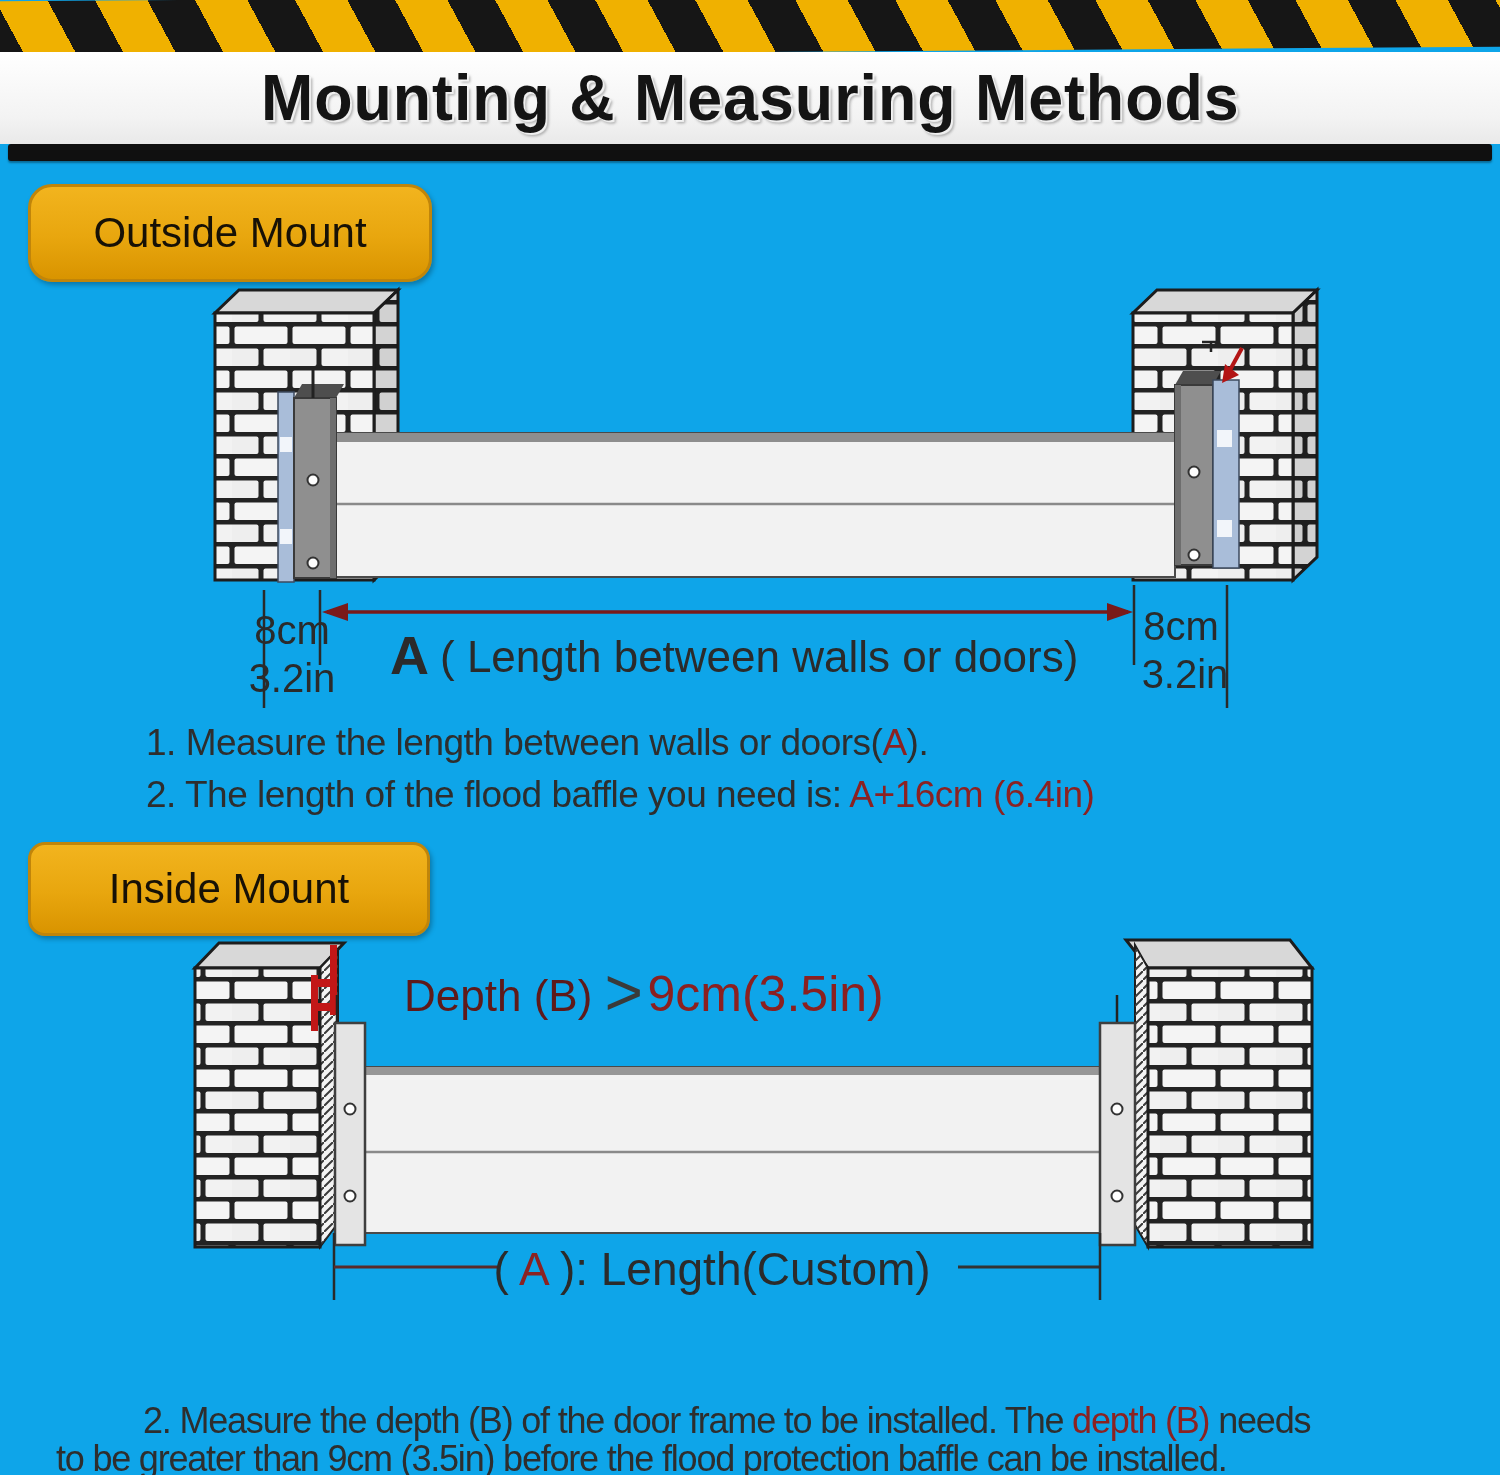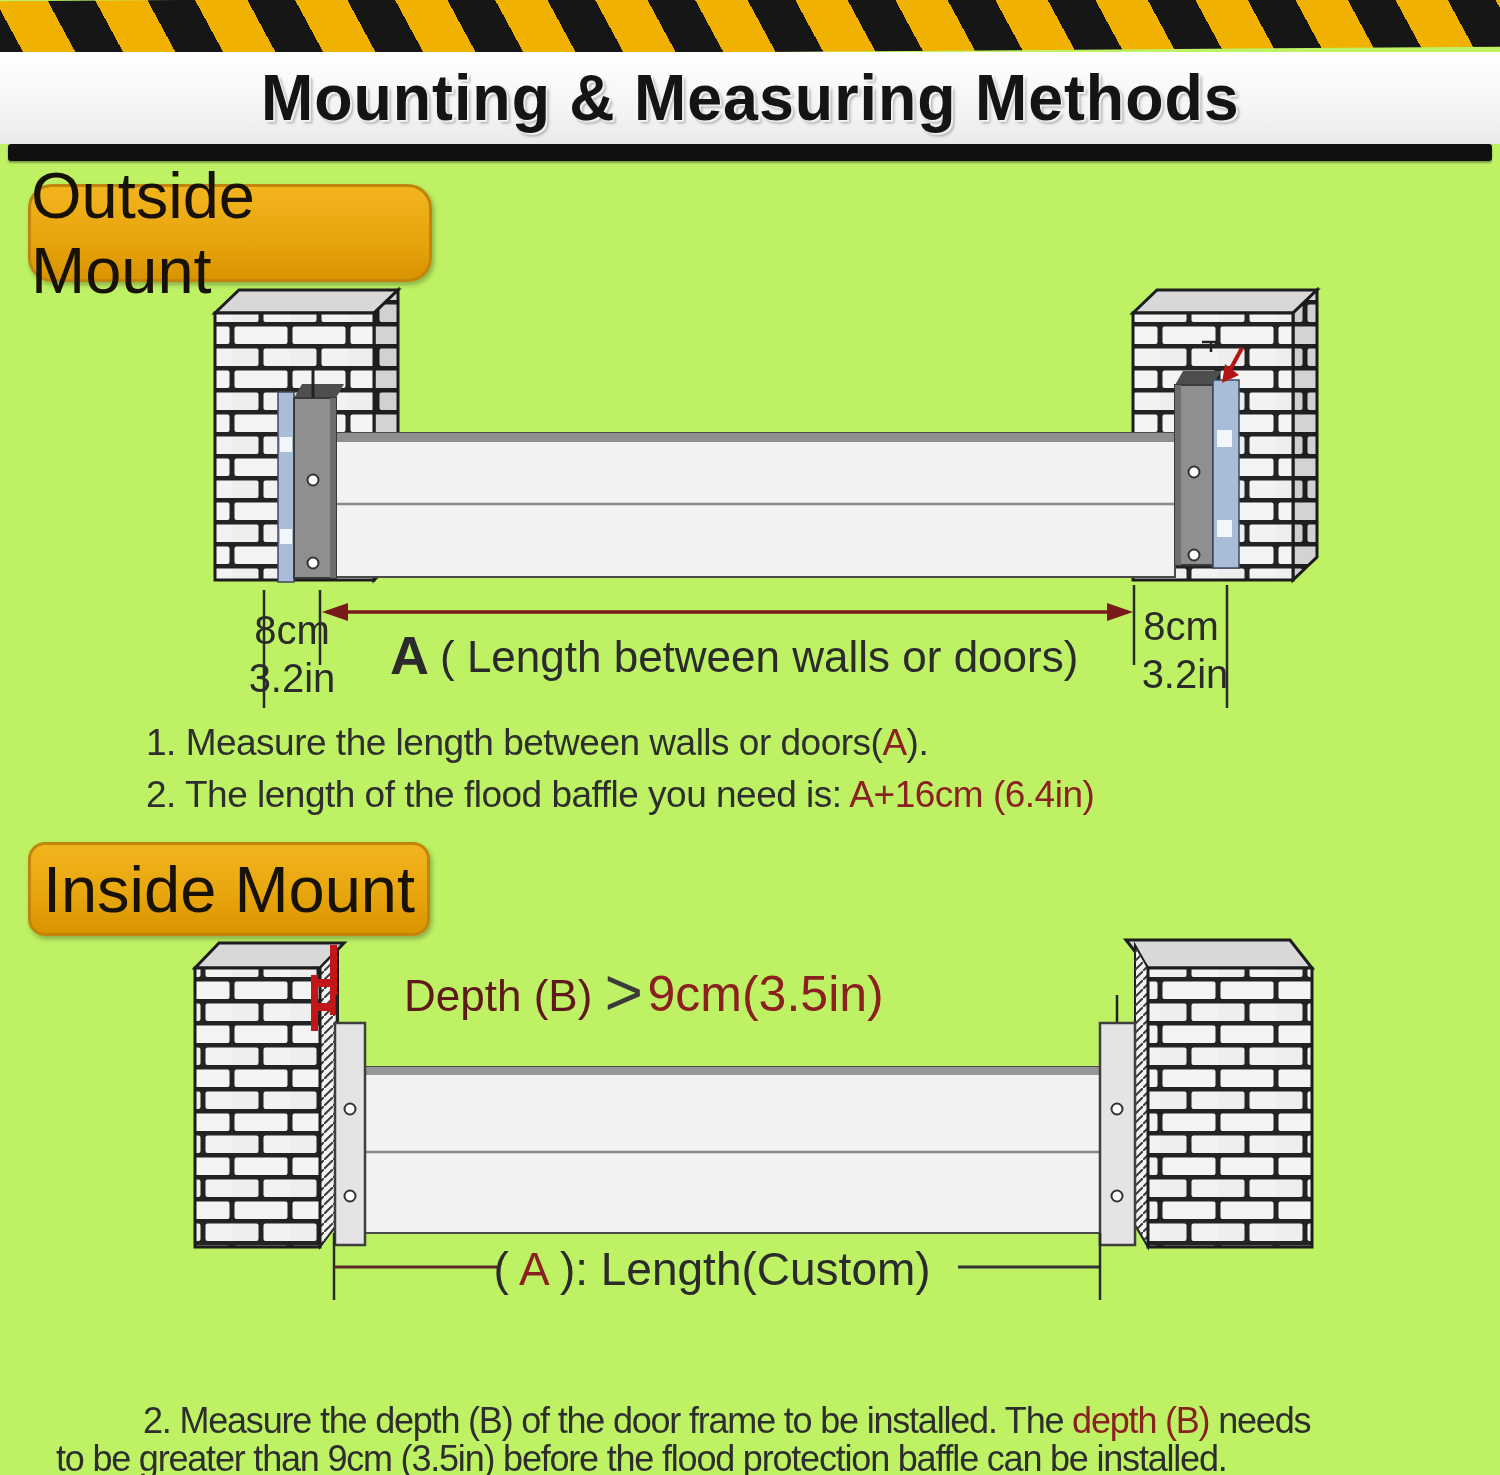--- a/index.html
+++ b/index.html
@@ -1,34 +1,34 @@
 <!DOCTYPE html>
 <html><head>
 <meta charset="utf-8">
 <style>
   html,body{margin:0;padding:0;background:#fff;}
-  .page{position:relative;width:1500px;height:1475px;background:#bef264;overflow:hidden;
+  .page{position:relative;width:1500px;height:1475px;background:#0ea5e9;overflow:hidden;
         font-family:"Liberation Sans",sans-serif;}
   
   .hazard-band{position:absolute;left:-1.5%;top:-4px;width:103%;height:56px;
     background:repeating-linear-gradient(62deg,#161616 0 42px,#f0b100 42px 88px);
     transform:rotate(-0.4deg);}
   .title-band{position:absolute;left:0;top:52px;width:100%;height:92px;
     background:linear-gradient(180deg,#ffffff 0%,#f3f3f3 70%,#e9e9e9 100%);
     display:flex;align-items:center;justify-content:center;}
   .title{font-size:64px;font-weight:bold;color:#141414;letter-spacing:1px;
     text-shadow:2px 2px 1px rgba(255,255,255,.85),3px 3px 3px rgba(0,0,0,.35);
     transform:scaleX(.98);}
   .black-bar{position:absolute;left:8px;right:8px;top:144px;height:17px;background:#101010;
     border-radius:3px;box-shadow:0 2px 2px rgba(0,0,0,.35);}
   
   .badge{position:absolute;border-radius:24px;
     background:linear-gradient(180deg,#f2b41e 0%,#e8a60e 55%,#d99400 100%);
     border:3px solid #c0850a;color:#171106;display:flex;align-items:center;justify-content:center;
-    font-size:65px;font-weight:500;box-shadow:2px 3px 5px rgba(0,0,0,.28);}
+    font-size:42px;font-weight:500;box-shadow:2px 3px 5px rgba(0,0,0,.28);}
   .badge-outside{left:28px;top:184px;width:398px;height:92px;}
   .badge-inside{left:28px;top:842px;width:396px;height:88px;border-radius:17px;}
   
   .diagram{position:absolute;left:0;}
   .diagram-outside{top:280px;width:1500px;height:430px;}
   .diagram-inside{top:935px;width:1500px;height:400px;}
   svg text{font-family:"Liberation Sans",sans-serif;fill:#2b2b2b;}
   
   .step{position:absolute;font-size:37px;color:#2e2e2e;white-space:nowrap;letter-spacing:-0.5px;}
   .step .hl{color:#8b2222;}

